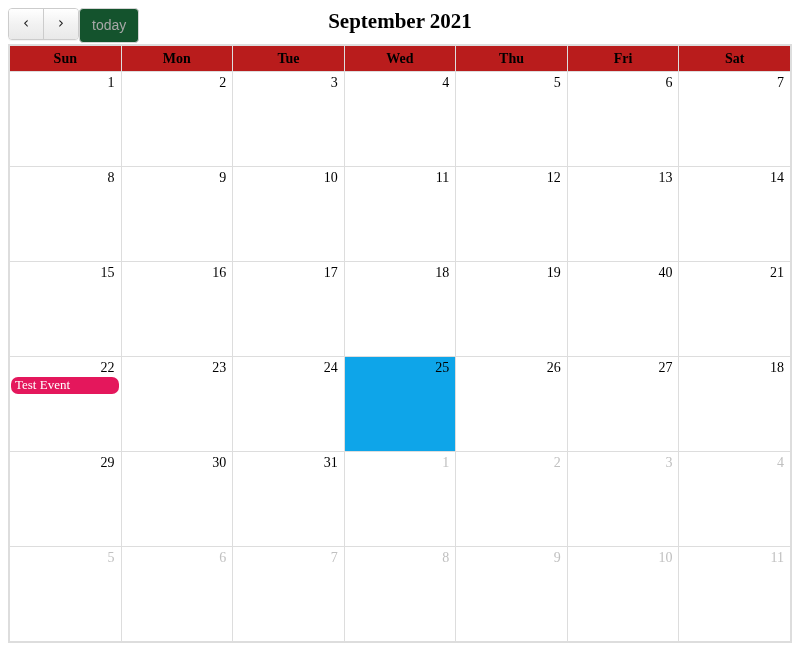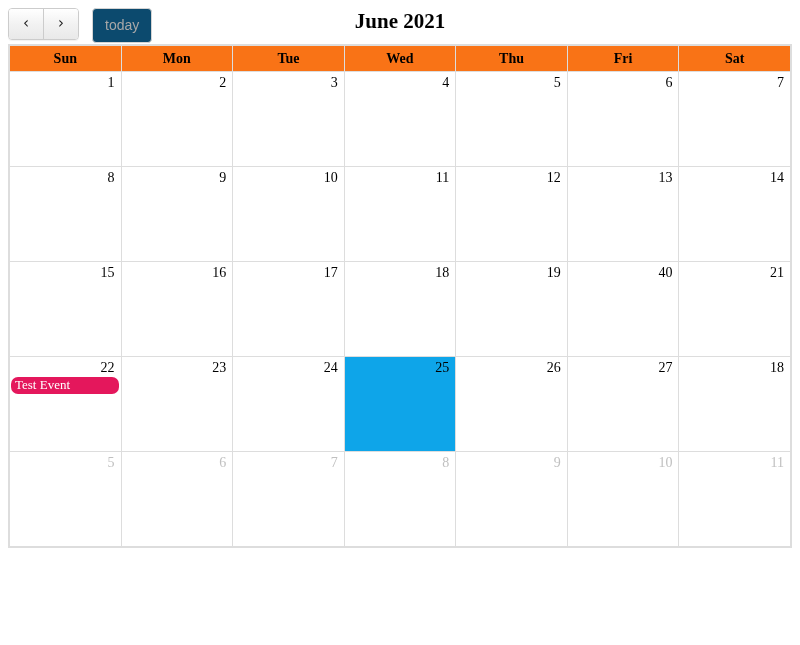--- a/index.html
+++ b/index.html
@@ -92,24 +92,23 @@
   }
 
   .btn.active {
     background: #c9c9c9;
     background-image: linear-gradient(to bottom, #cfcfcf 0%, #c4c4c4 100%);
     color: #333333;
     box-shadow: inset 0 2px 4px rgba(0,0,0,0.12);
   }
 
   .btn-standalone {
-    margin-left: 13px;
     border: 1px solid #d4d4d4;
     border-radius: 4px;
-    background: #0c4a6e;
+    background: #14532d;
     color: #a8a8a8;
     font-family: "Liberation Sans", "DejaVu Sans", sans-serif;
     font-size: 14px;
     line-height: 1;
     padding: 9px 12px 10px 12px;
     cursor: default;
     opacity: 1;
     box-sizing: border-box;
   }
 
@@ -132,21 +131,21 @@
     margin: 0;
   }
   table.cal-table th {
     height: 25px;
     font-family: "Liberation Serif", "DejaVu Serif", serif;
     font-size: 14px;
     font-weight: bold;
     text-align: center;
     vertical-align: middle;
     color: #000000;
-    background: #f97316;
+    background: #b91c1c;
   }
 
   .week-row { height: 94px; }
   .day-cell {
     vertical-align: top;
     background: #ffffff;
     position: relative;
     height: 94px;
   }
   .day-cell.today { background: #0ea5e9; }
@@ -186,21 +185,21 @@
 
     <div class="tb-left">
       <div class="btn-group">
         <button class="btn icon-btn">‹</button>
         <button class="btn icon-btn">›</button>
       </div>
       <button class="btn-standalone">today</button>
     </div>
 
     <div class="tb-center">
-      <h2 class="cal-title">June 2021</h2>
+      <h2 class="cal-title">September 2021</h2>
     </div>
 
 
   </div>
 
   <div class="cal-grid">
     <table class="cal-table">
       <thead>
         <tr id="day-header-row">
             <th>Sun</th>
@@ -302,20 +301,43 @@
               <div class="day-num">26</div>
             </td>
             <td class="day-cell">
               <div class="day-num">27</div>
             </td>
             <td class="day-cell">
               <div class="day-num">18</div>
             </td>
           </tr>
           <tr class="week-row">
+            <td class="day-cell">
+              <div class="day-num">29</div>
+            </td>
+            <td class="day-cell">
+              <div class="day-num">30</div>
+            </td>
+            <td class="day-cell">
+              <div class="day-num">31</div>
+            </td>
+            <td class="day-cell other-month">
+              <div class="day-num">1</div>
+            </td>
+            <td class="day-cell other-month">
+              <div class="day-num">2</div>
+            </td>
+            <td class="day-cell other-month">
+              <div class="day-num">3</div>
+            </td>
+            <td class="day-cell other-month">
+              <div class="day-num">4</div>
+            </td>
+          </tr>
+          <tr class="week-row">
             <td class="day-cell other-month">
               <div class="day-num">5</div>
             </td>
             <td class="day-cell other-month">
               <div class="day-num">6</div>
             </td>
             <td class="day-cell other-month">
               <div class="day-num">7</div>
             </td>
             <td class="day-cell other-month">

